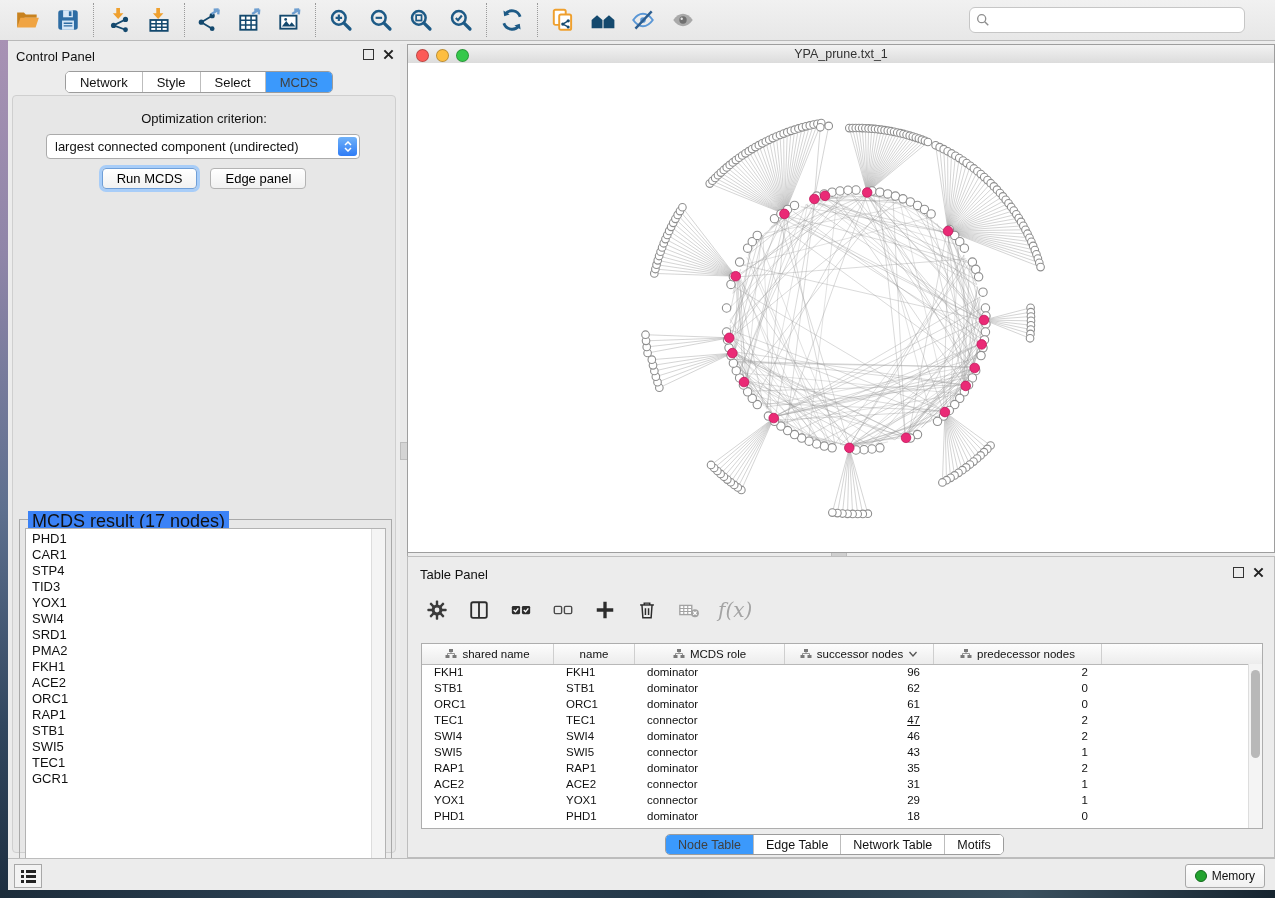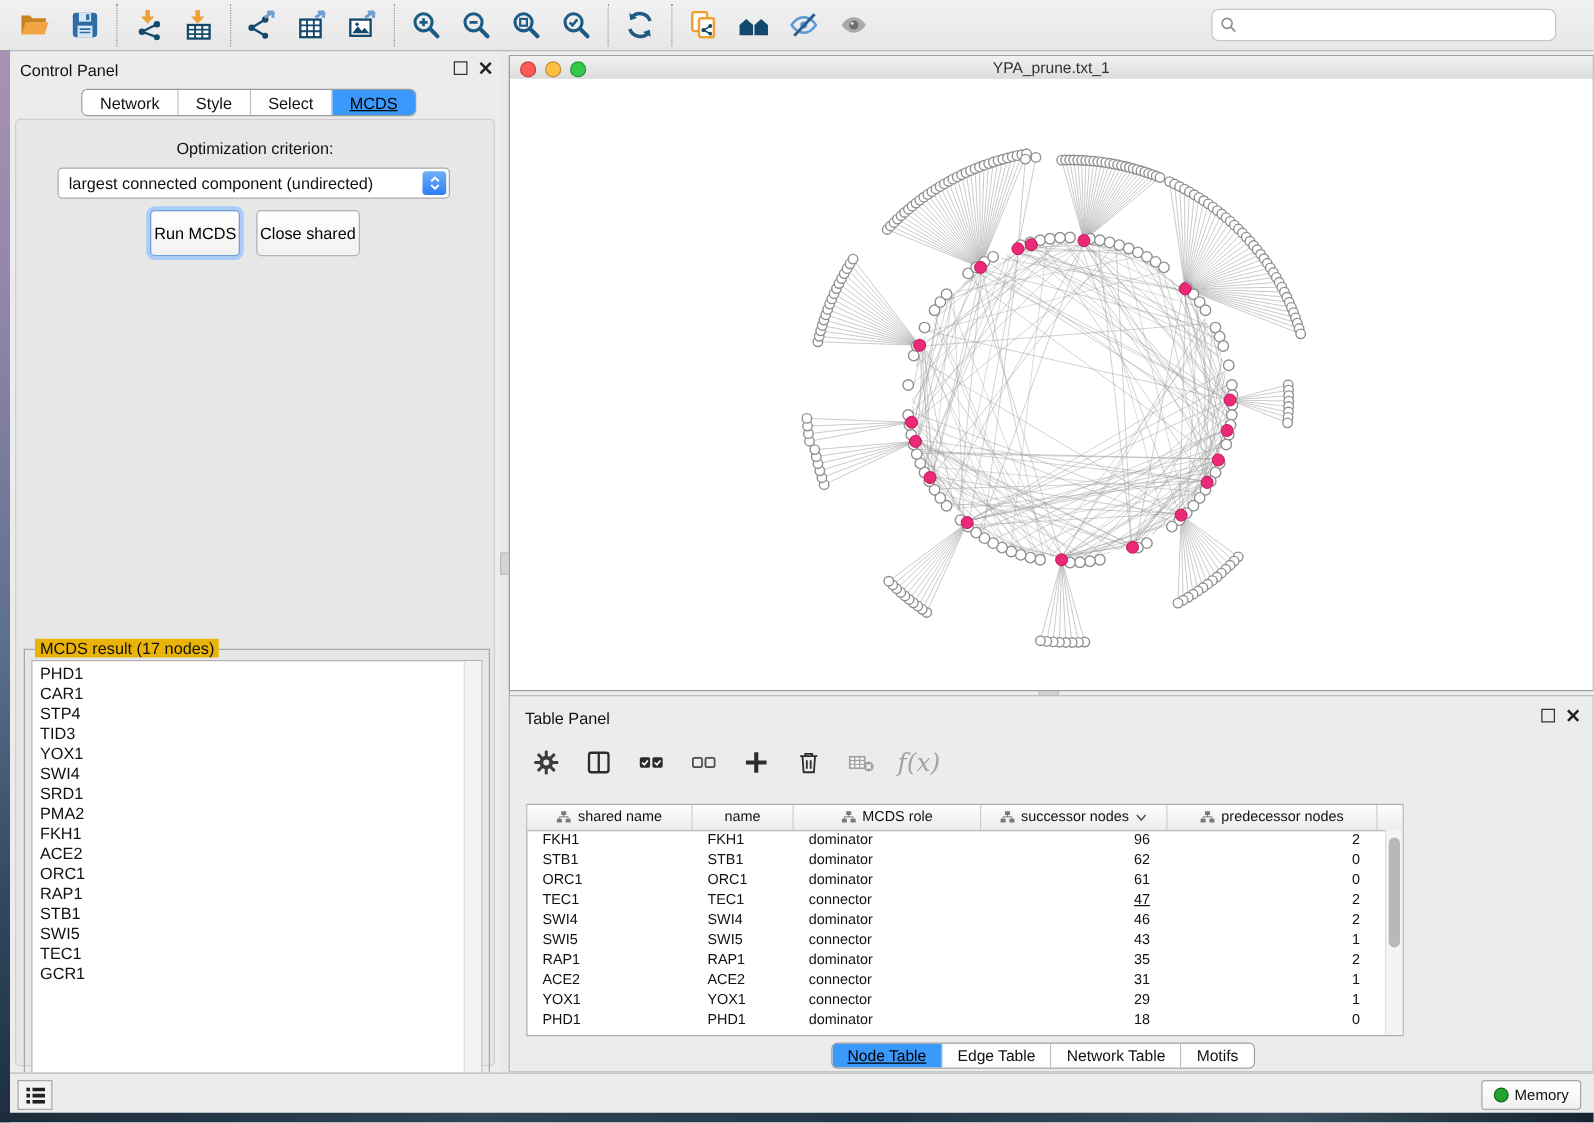--- a/index.html
+++ b/index.html
@@ -25,37 +25,37 @@
   #control-panel{left:8px;top:44px;width:392px;height:814px;background:#ececec;}
   #cp-header{position:absolute;left:0;top:2px;width:100%;height:20px;}
   #cp-title{position:absolute;left:8px;top:3px;font-size:13px;}
   .win-btns{position:absolute;right:6px;top:3px;display:flex;gap:9px;align-items:center;}
   .float-btn{width:9px;height:9px;border:1.5px solid #333;background:transparent;}
   .close-btn svg{width:11px;height:11px;display:block;}
   #cp-tabs{position:absolute;left:0;right:10px;top:27px;display:flex;justify-content:center;}
   .seg{display:flex;border:1px solid #9c9c9c;border-radius:5px;overflow:hidden;background:#fff;height:20px;}
   .seg .tab{padding:2px 14px;font-size:13px;line-height:17px;border-right:1px solid #bdbdbd;background:#fff;color:#111;}
   .seg .tab:last-child{border-right:none;}
-  .seg .tab.active{background:#3b99fc;color:#000000;text-decoration:underline;}
+  .seg .tab.active{background:#3b99fc;color:#404040;}
   #cp-body{position:absolute;left:4px;top:51px;width:382px;height:756px;background:#e7e7e7;
     border:1px solid #cfcfcf;border-radius:4px;}
   #opt-label{position:absolute;left:0;right:0;top:15px;text-align:center;font-size:13px;}
   #criterion{position:absolute;left:33px;top:38px;width:312px;height:23px;background:#fff;
     border:1px solid #ababab;border-radius:4px;display:flex;align-items:center;}
   #criterion .val{flex:1;font-size:13px;padding-left:8px;white-space:nowrap;overflow:hidden;}
   #criterion .stepper{width:19px;height:19px;margin:2px;border-radius:3px;
     background:linear-gradient(#6fb1f8,#2f7cf6);display:flex;flex-direction:column;
     align-items:center;justify-content:center;gap:1px;}
   .chev{width:8px;height:5px;}
   #cp-buttons{position:absolute;left:0;right:0;top:72px;display:flex;justify-content:center;gap:13px;}
-  .mac-btn{height:37px;padding:1px 2px;background:linear-gradient(#ffffff,#f1f1f1);
+  .mac-btn{height:21px;padding:1px 14px;background:linear-gradient(#ffffff,#f1f1f1);
     border:1px solid #b3b3b3;border-radius:4px;font:13px "Liberation Sans",sans-serif;}
   .mac-btn.focused{box-shadow:0 0 0 3px #a8cdf8;border-color:#6f9fd8;}
   .groupbox{position:absolute;left:6px;top:423px;width:371px;height:368px;border:1px solid #a9a9a9;}
-  .gtitle{position:absolute;top:-9px;left:8px;background:#eab308;padding:0 4px;font-size:13px;}
+  .gtitle{position:absolute;top:-9px;left:8px;background:#3b82f6;padding:0 4px;font-size:18px;text-decoration:underline;}
   #mcds-list{position:absolute;left:5px;top:8px;right:5px;bottom:5px;background:#fff;border:1px solid #b3b3b3;}
   #mcds-items{position:absolute;left:0;top:2px;right:14px;bottom:0;overflow:hidden;}
   .mcds-item{font-size:13px;line-height:16px;padding-left:6px;}
   .vtrack{position:absolute;top:0;right:0;bottom:0;width:13px;background:#f4f4f4;border-left:1px solid #ddd;}
   
   #vsplit{left:400px;top:44px;width:7px;height:814px;background:#e9e9e9;border-right:1px solid #a6a6a6;}
   #vsplit .grip{position:absolute;left:0;top:398px;width:6px;height:16px;background:#d4d4d4;border:1px solid #bdbdbd;}
   #hsplit-grip{left:831px;top:549px;width:14px;height:7px;background:#cfcfcf;border:1px solid #bdbdbd;}
   
   #net-window{left:407px;top:44px;width:868px;height:509px;border:1px solid #9e9e9e;box-sizing:border-box;background:#fff;}
@@ -66,21 +66,21 @@
   #net-title{position:absolute;left:0;right:0;top:2px;text-align:center;font-size:12.5px;color:#333;}
   #net-canvas{position:absolute;left:0;top:18px;width:866px;height:489px;background:#fff;}
   #net-canvas svg{display:block;}
   
   #table-panel{left:407px;top:556px;width:868px;height:302px;background:#ececec;border:1px solid #bdbdbd;box-sizing:border-box;}
   #tp-title{position:absolute;left:12px;top:10px;font-size:13px;}
   #tp-toolbar{position:absolute;left:14px;top:38px;display:flex;align-items:center;gap:12px;}
   .tpico{width:30px;height:30px;display:flex;align-items:center;justify-content:center;}
   .tpico svg{width:22px;height:22px;}
   .fx{font:italic 20px "DejaVu Serif",serif;color:#a3a3a3;padding-left:2px;}
-  #tbl{position:absolute;left:13px;top:86px;width:702px;height:186px;background:#fff;border:1px solid #adadad;box-sizing:border-box;}
+  #tbl{position:absolute;left:13px;top:86px;width:842px;height:186px;background:#fff;border:1px solid #adadad;box-sizing:border-box;}
   #tbl-header{display:flex;height:20px;background:linear-gradient(#fdfdfd,#ececec);border-bottom:1px solid #b8b8b8;}
   .hcell{display:flex;align-items:center;justify-content:center;gap:5px;font-size:11.5px;
     border-right:1px solid #cfcfcf;box-sizing:border-box;height:20px;}
   .hcell.filler{border-right:none;flex:1;}
   .hcell svg.hier{width:12px;height:12px;flex:none;}
   .hcell svg.sort{width:10px;height:8px;flex:none;}
   #tbl-body{position:absolute;left:0;top:20px;right:13px;bottom:0;overflow:hidden;}
   .trow{display:flex;height:16px;align-items:center;}
   .tcell{font-size:11.5px;box-sizing:border-box;white-space:nowrap;overflow:hidden;}
   .tcell.l{padding-left:12px;text-align:left;}
@@ -275,21 +275,21 @@
         <svg class="chev" viewBox="0 0 8 5">
             <path d="M1 4l3-3 3 3" fill="none" stroke="#fff" stroke-width="1.5"></path>
           </svg>
         <svg class="chev" viewBox="0 0 8 5">
             <path d="M1 1l3 3 3-3" fill="none" stroke="#fff" stroke-width="1.5"></path>
           </svg>
       </span>
     </div>
     <div id="cp-buttons">
       <button class="mac-btn focused">Run MCDS</button>
-      <button class="mac-btn">Close shared</button>
+      <button class="mac-btn">Edge panel</button>
     </div>
     <div class="groupbox">
       <span class="gtitle">MCDS result (17 nodes)</span>
       <div id="mcds-list">
         <div id="mcds-items">
             <div class="mcds-item">PHD1</div>
             <div class="mcds-item">CAR1</div>
             <div class="mcds-item">STP4</div>
             <div class="mcds-item">TID3</div>
             <div class="mcds-item">YOX1</div>

